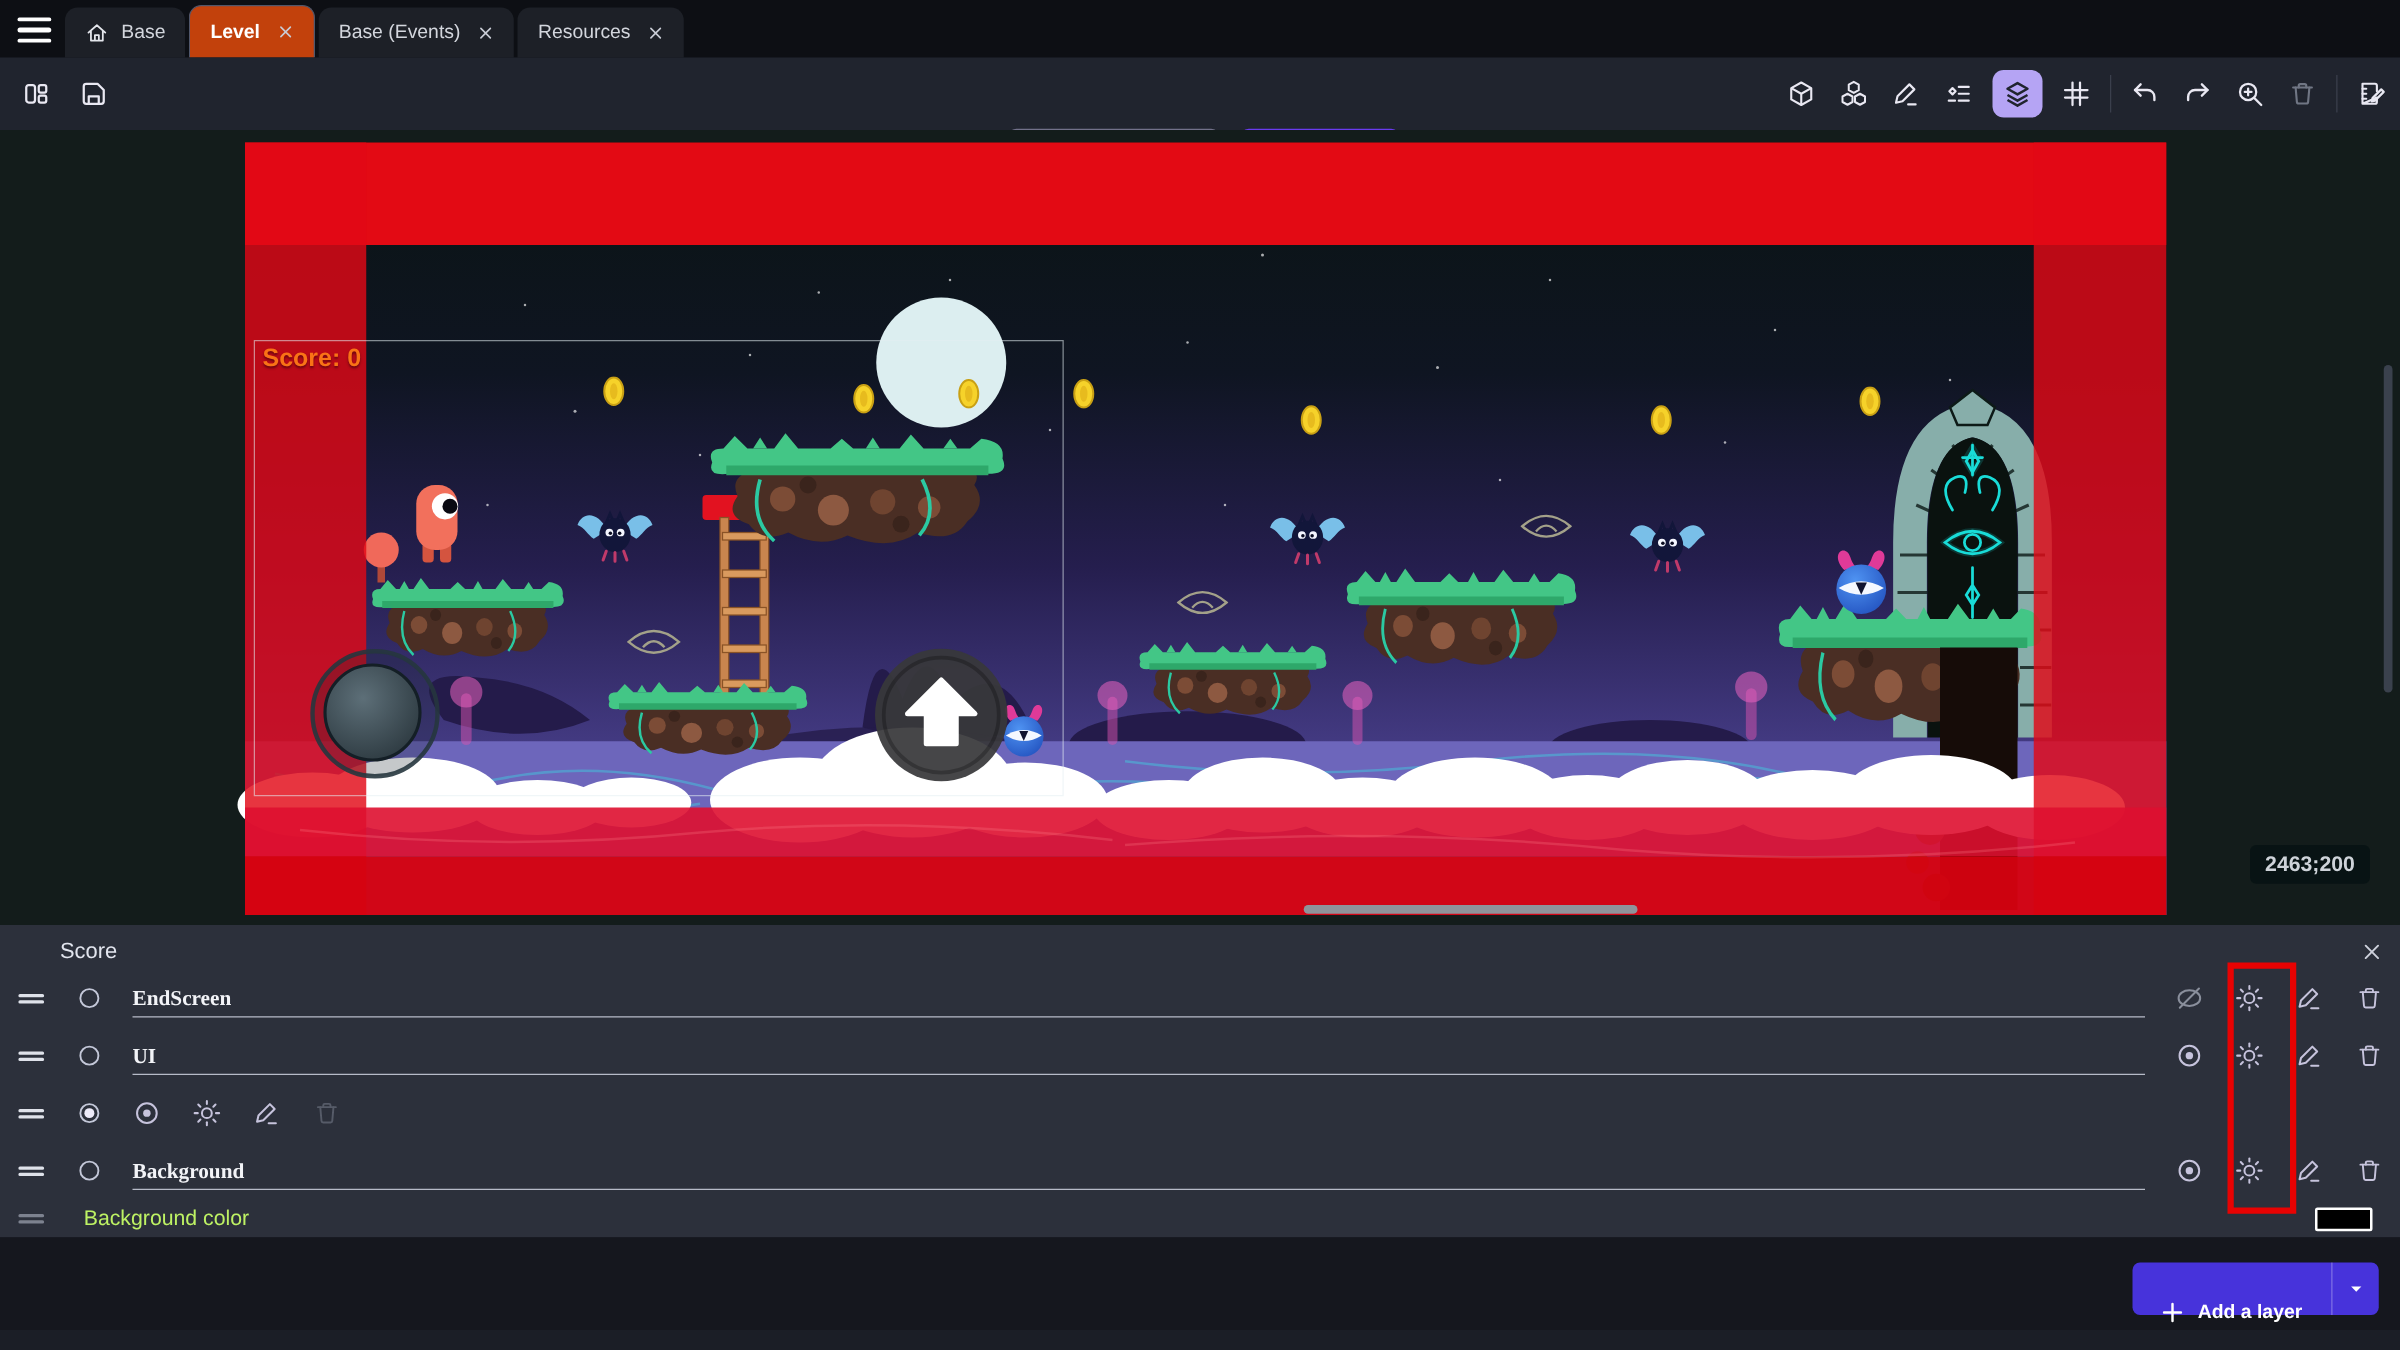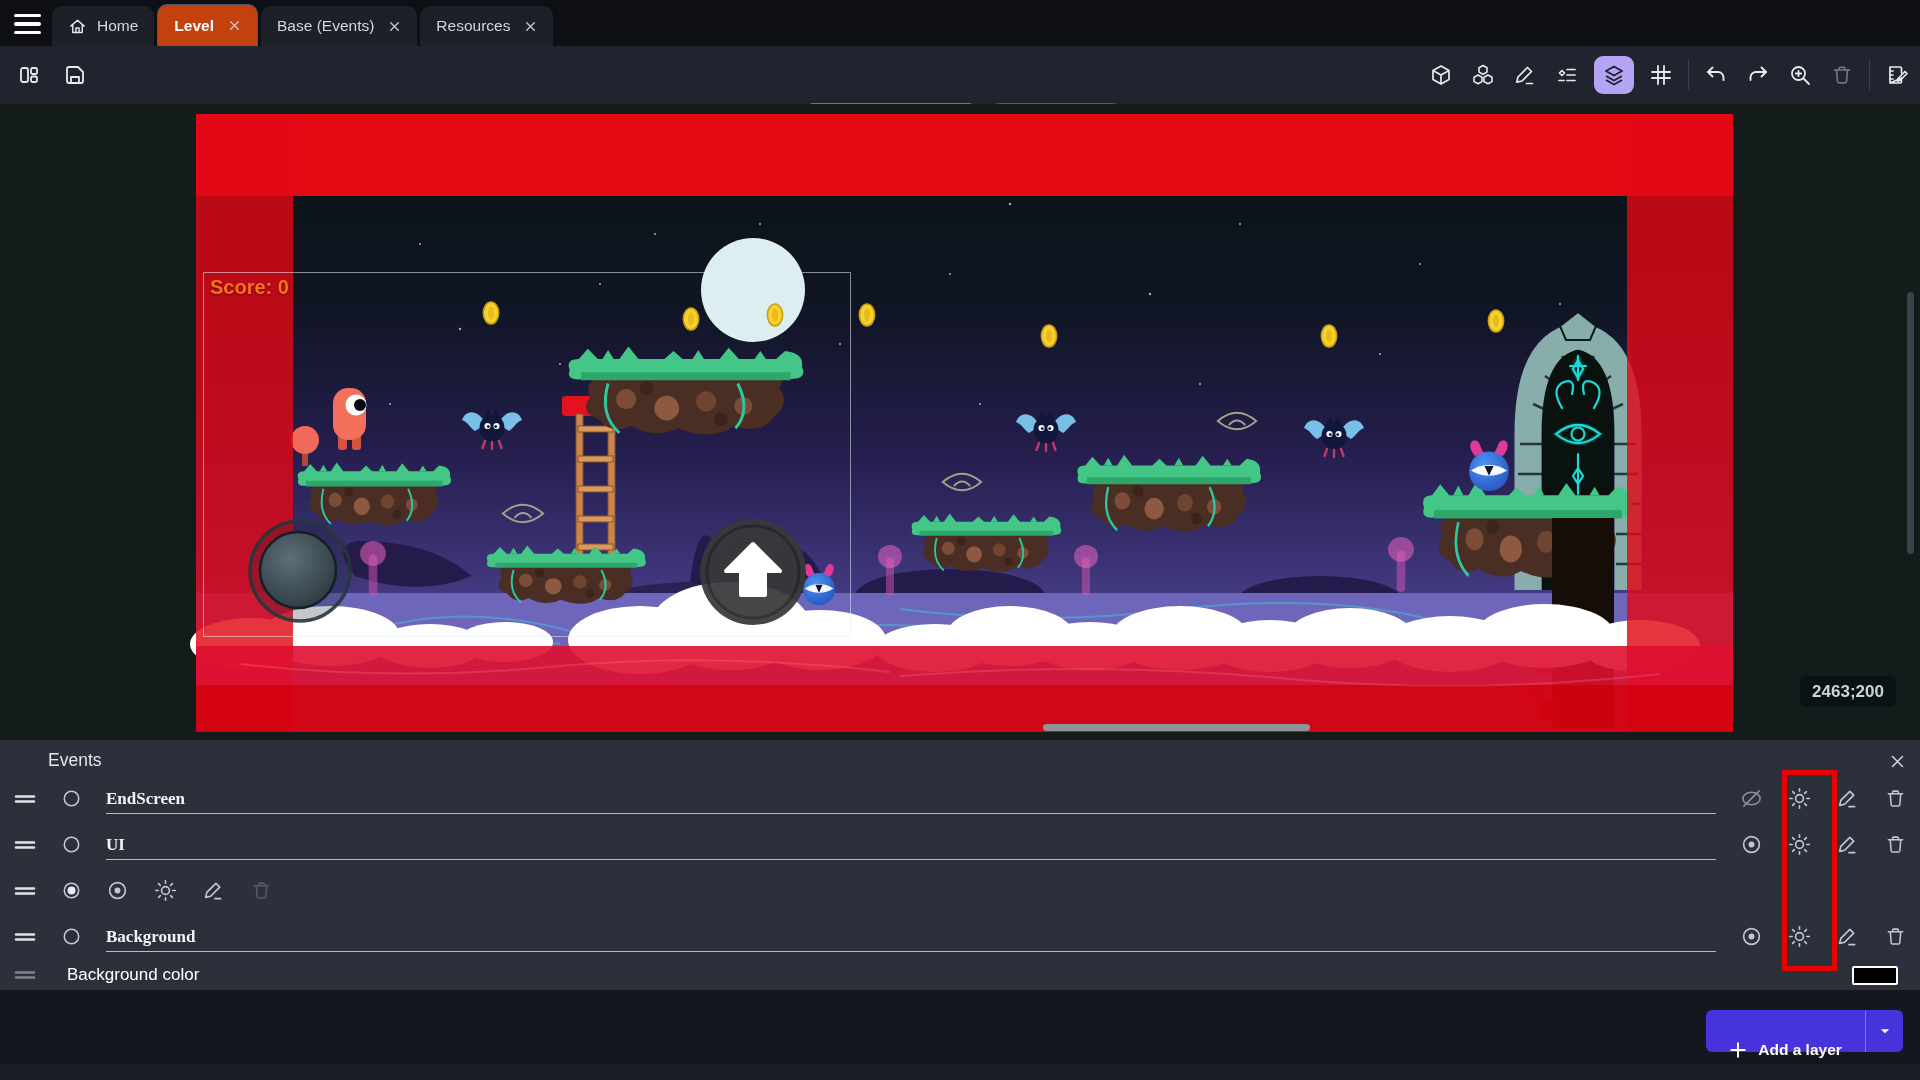--- a/index.html
+++ b/index.html
@@ -55,21 +55,21 @@
   .layer-row.dotted .lfield::after { border-bottom:1px dotted rgba(208,212,226,.8); }
   .lname { font-size:17px; font-weight:bold; color:#f2f3f7; }
   .layer-row.muted .lname { color:#8e94a6; font-weight:normal; }
   .row-ic { width:26px; height:26px; display:inline-flex; align-items:center; justify-content:center; color:#c6c3dc; cursor:pointer; margin-left:22px; }
   .row-ic svg { width:23px; height:23px; }
   .eye-off-ic { display:none; color:#8a8f9c; }
   .layer-row.hidden-layer .eye-off-ic { display:inline-flex; }
   .layer-row.no-delete .trash-btn { color:#565b68; cursor:default; }
   #bgcolor-row { position:absolute; left:0; top:218px; width:100%; height:34px; display:flex; align-items:center; padding-left:14px; }
   #bgcolor-row .drag { color:#7d828f; }
-  #bgcolor-label { margin-left:27px; font-size:17px; color:#ffffff; }
+  #bgcolor-label { margin-left:27px; font-size:17px; color:#bef264; }
   #bgcolor-swatch { margin-left:auto; margin-right:22px; width:46px; height:19px; background:#000; border:2px solid #fff; border-radius:2px; cursor:pointer; }
   #annotation-red { position:absolute; left:1782px; top:770px; width:55px; height:201px; border:5px solid #e80202; z-index:30; pointer-events:none; }
 
   
   #bottombar { position:absolute; left:0; top:990px; width:1920px; height:90px; background:#15171e; }
   #bottom-strip { position:absolute; left:0; top:1064px; width:1920px; height:16px; background:#1b1e26; }
   #add-layer-btn { position:absolute; left:1706px; top:1010px; width:197px; height:42px; background:#4733db; border-radius:6px; display:flex; align-items:center; color:#fff; cursor:pointer; }
   #add-layer-main { flex:1; display:flex; align-items:center; justify-content:center; gap:11px; font-size:15.5px; font-weight:bold; height:100%;margin-top:38px; }
   #add-layer-caret { width:38px; height:100%; border-left:1px solid rgba(255,255,255,.3); display:flex; align-items:center; justify-content:center; }
 </style>
@@ -82,21 +82,21 @@
       <span></span>
       <span></span>
     </div>
   <div id="tabs">
       <div class="tab">
     <span class="tab-home-icon">
       <svg width="19" height="19" viewBox="0 0 24 24">
             <path d="M3.5 11.5 L12 4 l8.5 7.5 M6 10 v9.5 h12 V10 M10 19.5 v-5.5 h4 v5.5" fill="none" stroke="currentColor" stroke-width="1.8" stroke-linejoin="round" stroke-linecap="round"></path>
           </svg>
     </span>
-    <span class="tab-label">Home</span>
+    <span class="tab-label">Base</span>
 
   </div>
       <div class="tab active">
 
     <span class="tab-label">Level</span>
     <span class="tab-close">
       <svg viewBox="0 0 24 24">
             <path d="M5 5 L19 19 M19 5 L5 19" stroke="currentColor" stroke-width="2.4" stroke-linecap="round"></path>
           </svg>
     </span>
@@ -482,21 +482,21 @@
 
   <div id="camera-frame"></div>
   <div id="score">Score: 0</div>
   <div id="coords-badge">2463;200</div>
   <div id="hscroll"></div>
   <div id="vscroll"></div>
 </div>
 
 <div id="layers-panel">
   <div id="lp-header">
-    <span id="lp-title">Events</span>
+    <span id="lp-title">Score</span>
     <span id="lp-close">
       <svg width="17" height="17" viewBox="0 0 24 24">
           <path d="M5 5 L19 19 M19 5 L5 19" stroke="currentColor" stroke-width="2.2" stroke-linecap="round"></path>
         </svg>
     </span>
   </div>
   <div id="layer-rows">
       <div class="layer-row hidden-layer">
     <span class="drag">
       <svg width="22" height="14" viewBox="0 0 22 14">

